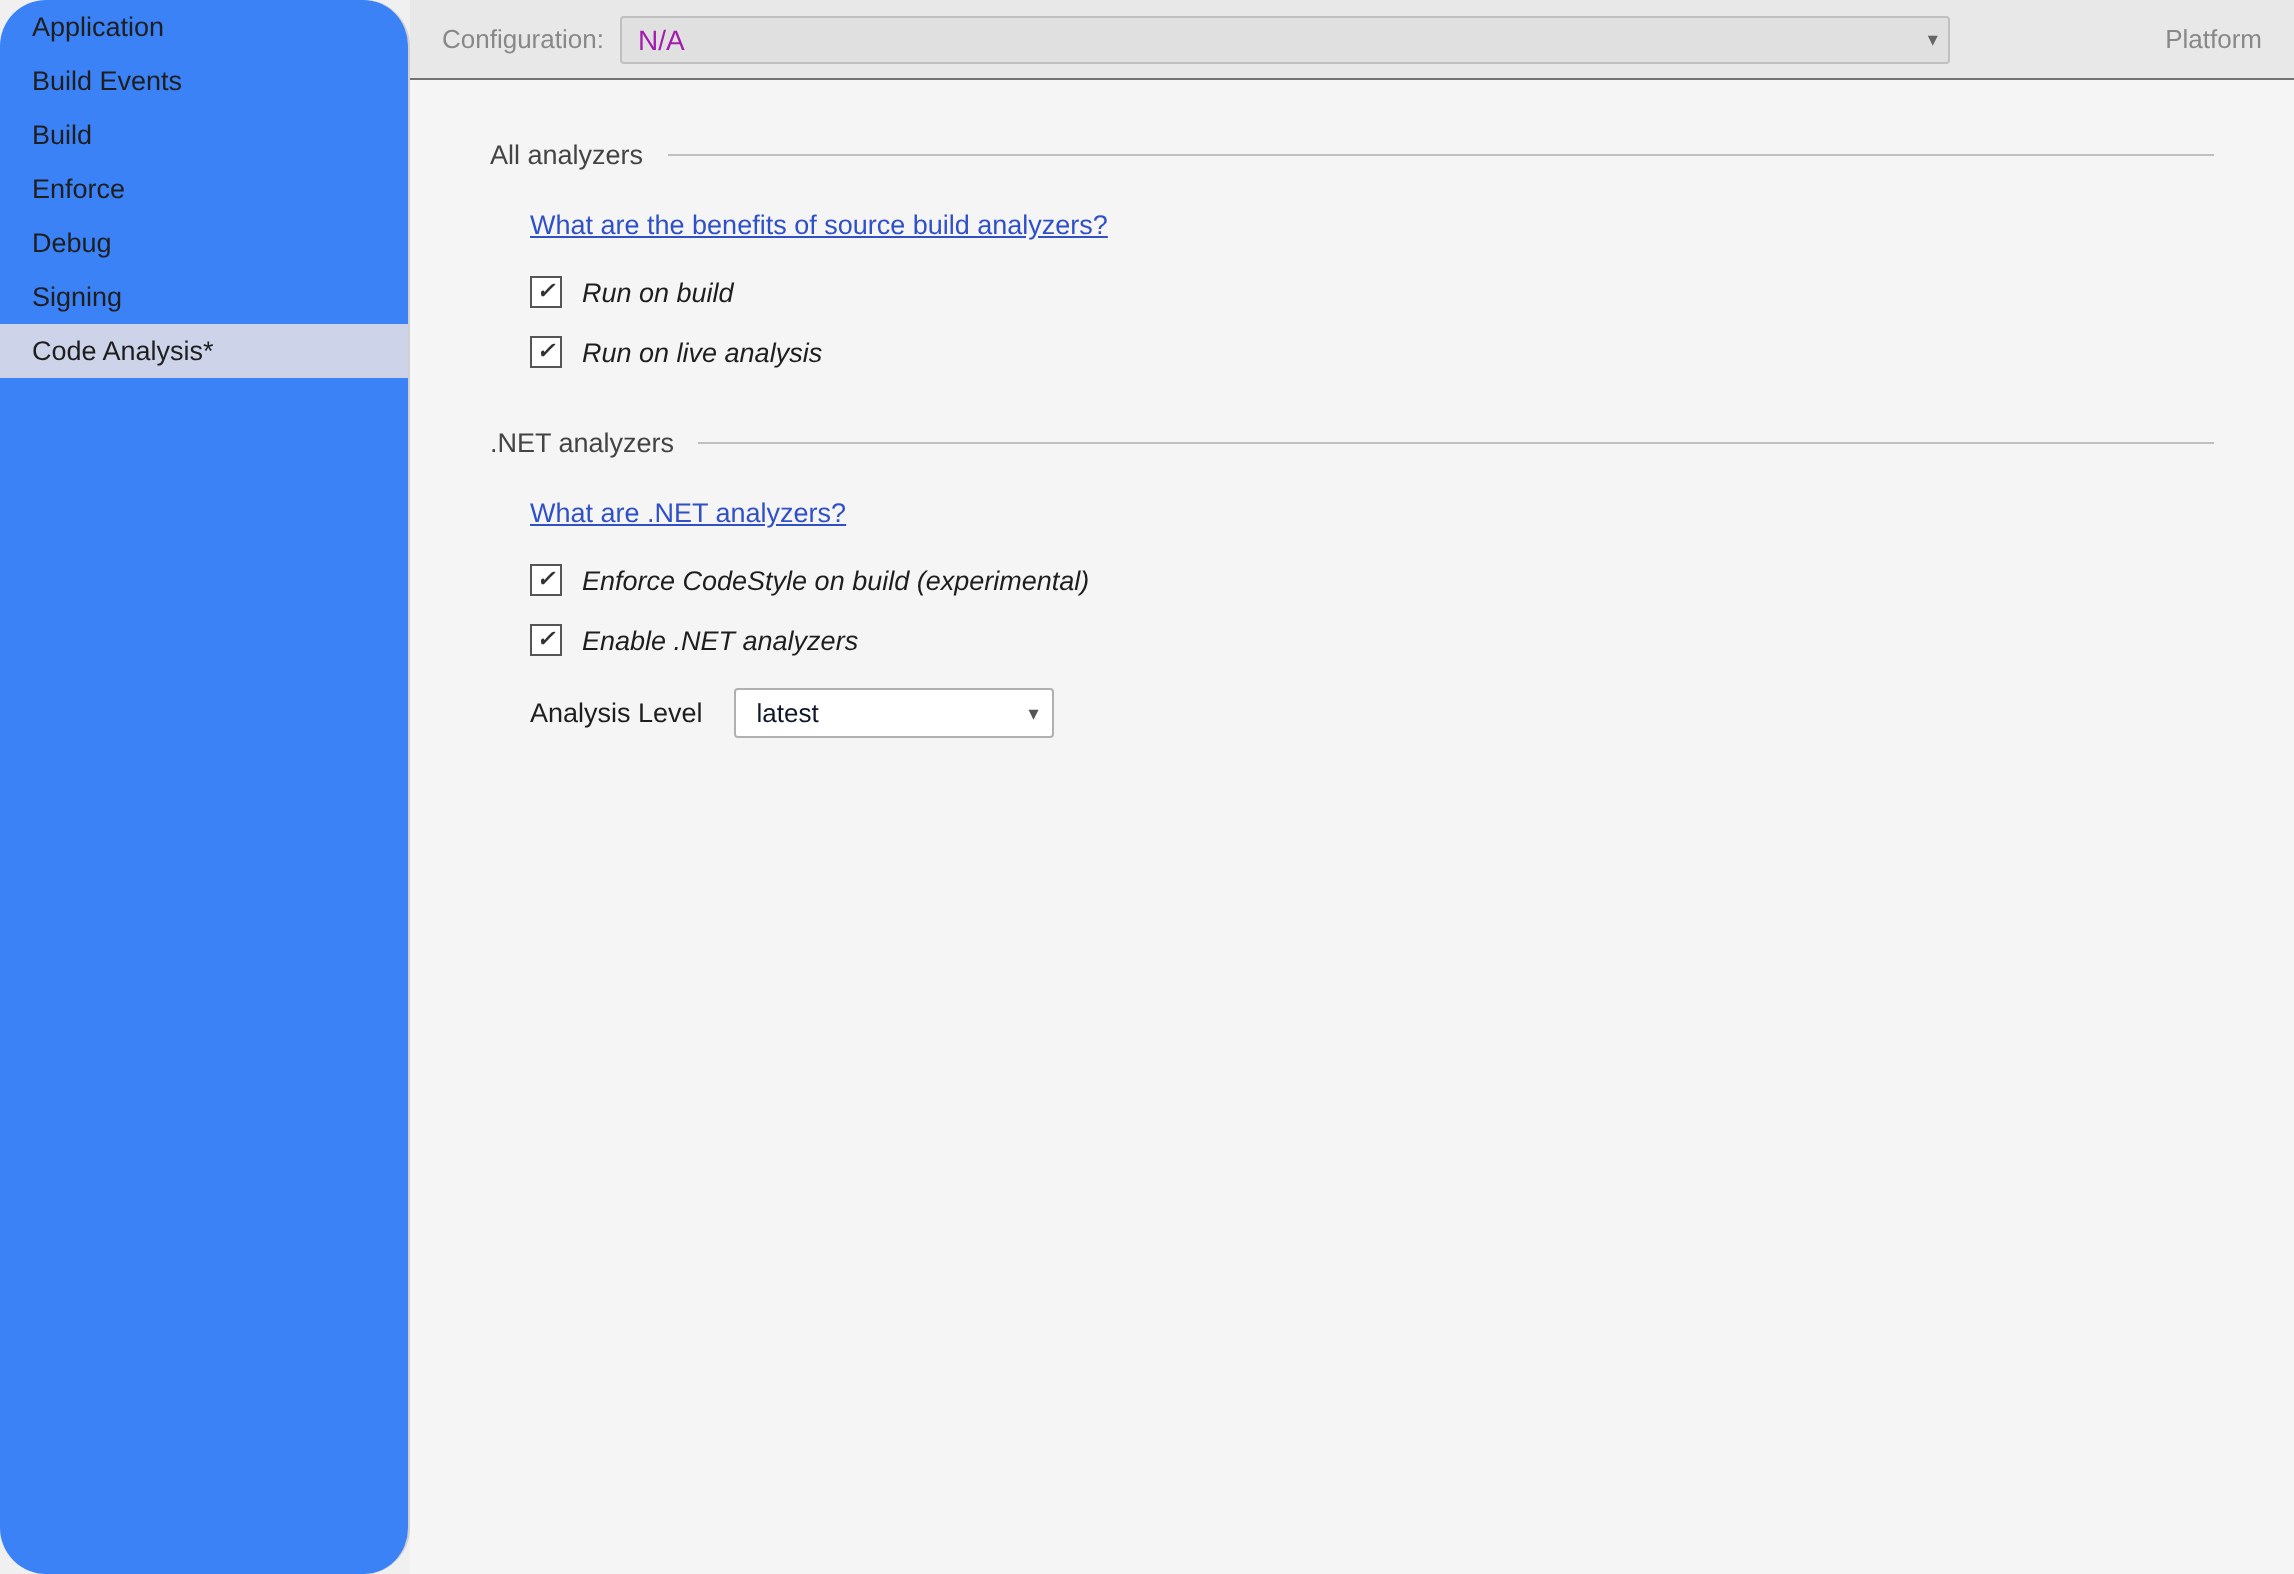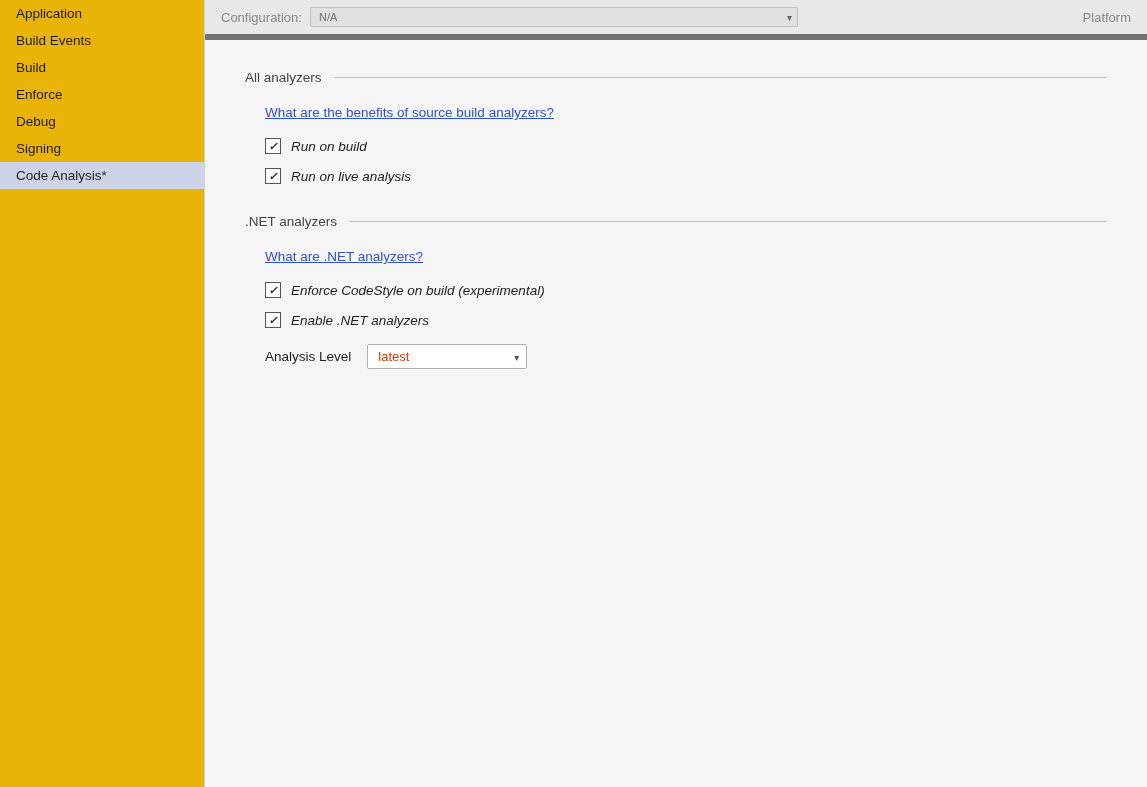--- a/index.html
+++ b/index.html
@@ -10,25 +10,26 @@
       display: flex;
       width: 1147px;
       height: 787px;
       overflow: hidden;
     }
 
     
     .sidebar {
       width: 205px;
       min-width: 205px;
-      background: #eab308;
+      background: #3b82f6;
       border-right: 1px solid #d0d0d0;
       padding-top: 0;
       display: flex;
       flex-direction: column;
+      border-radius: 23px;
     }
 
     .sidebar-item {
       padding: 6px 12px 6px 16px;
       cursor: pointer;
       color: #1e1e1e;
       font-size: 13.5px;
       white-space: nowrap;
     }
 
@@ -44,43 +45,43 @@
       flex-direction: column;
       background: #f5f5f5;
       overflow-y: auto;
     }
 
     
     .top-bar {
       display: flex;
       align-items: center;
       background: #e8e8e8;
-      border-bottom: 6px solid #737373;
+      border-bottom: 1px solid #737373;
       padding: 0 16px;
       height: 40px;
       min-height: 40px;
     }
 
     .config-label {
       color: #888;
       font-size: 13px;
       margin-right: 8px;
     }
 
     .config-dropdown {
       background: #e0e0e0;
       border: 1px solid #c0c0c0;
       border-radius: 2px;
       padding: 3px 24px 3px 8px;
-      font-size: 11px;
-      color: #737373;
+      font-size: 14px;
+      color: #a21caf;
       appearance: none;
       -webkit-appearance: none;
       cursor: pointer;
-      width: 488px;
+      width: 665px;
       position: relative;
     }
 
     .dropdown-wrapper {
       position: relative;
       display: inline-block;
     }
 
     .dropdown-arrow {
       position: absolute;
@@ -188,21 +189,21 @@
       color: #1e1e1e;
       margin-right: 16px;
     }
 
     .analysis-level-dropdown {
       background: #fff;
       border: 1px solid #b0b0b0;
       border-radius: 2px;
       padding: 4px 28px 4px 10px;
       font-size: 13px;
-      color: #c2410c;
+      color: #0f172a;
       appearance: none;
       -webkit-appearance: none;
       cursor: pointer;
       width: 160px;
     }
 
     .analysis-dropdown-wrapper {
       position: relative;
       display: inline-block;
     }

